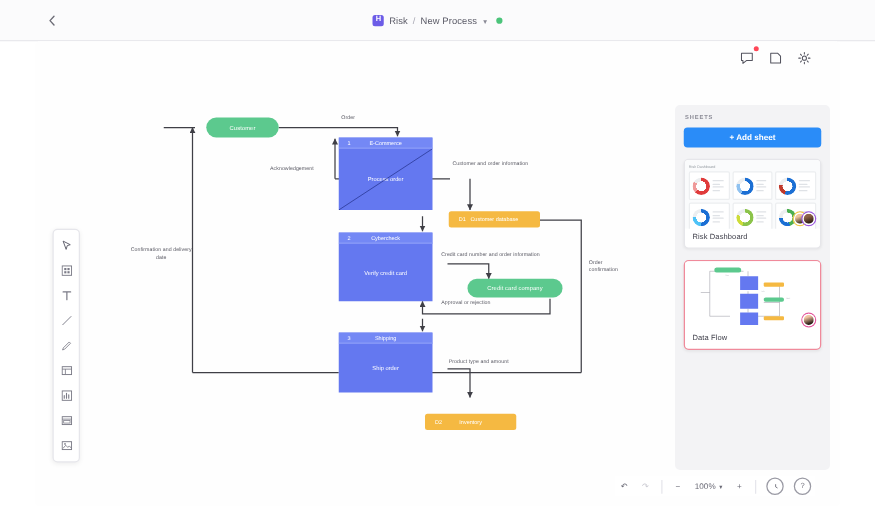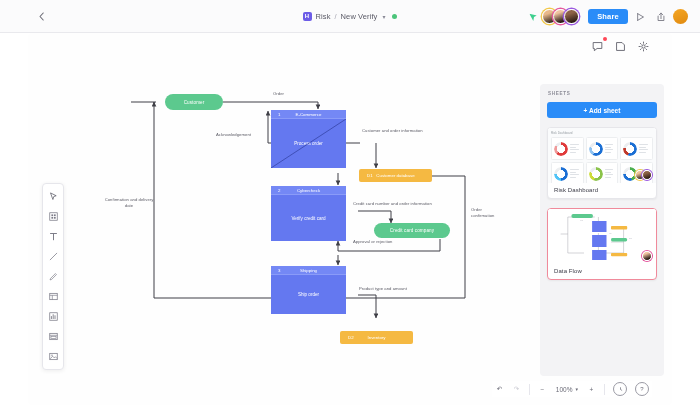--- a/index.html
+++ b/index.html
@@ -228,50 +228,25 @@
     <div class="back-btn">
       <svg width="5" height="9" viewBox="0 0 5 9" fill="none">
         <path d="M4.2 1 1 4.5 4.2 8" stroke="#6b6b75" stroke-width="1.1" stroke-linecap="round" stroke-linejoin="round"></path>
       </svg>
     </div>
 
     <div class="breadcrumb">
       <div class="bc-logo">H</div>
       <span class="bc-text">Risk</span>
       <span class="bc-sep">/</span>
-      <span class="bc-text">New Verify</span>
+      <span class="bc-text">New Process</span>
       <span class="bc-caret">▾</span>
       <span class="bc-dot"></span>
     </div>
 
-    <div class="topbar-right">
-      <span class="cursor-ico">
-        <svg width="7" height="8" viewBox="0 0 7 8">
-            <path d="M0 0l7 3.2-3 .8L2.6 8z" fill="#3ecf8e"></path>
-          </svg>
-      </span>
-      <div class="avatars">
-        <div class="avatar a1"></div>
-        <div class="avatar a2"></div>
-        <div class="avatar a3"></div>
-      </div>
-      <div class="share-btn">Share</div>
-      <div class="tb-ico">
-        <svg width="10" height="10" viewBox="0 0 12 12" fill="none">
-          <path d="M2 2v8M2 2l7 4-7 4" stroke="#6d6d79" stroke-width="1" stroke-linejoin="round" stroke-linecap="round"></path>
-        </svg>
-      </div>
-      <div class="tb-ico">
-        <svg width="10" height="10" viewBox="0 0 12 12" fill="none">
-          <path d="M2.5 5v5.2h7V5" stroke="#6d6d79" stroke-width="1" stroke-linecap="round"></path>
-          <path d="M6 8V1.4M3.9 3.4 6 1.3l2.1 2.1" stroke="#6d6d79" stroke-width="1" stroke-linecap="round" stroke-linejoin="round"></path>
-        </svg>
-      </div>
-      <div class="me-avatar"></div>
-    </div>
   </div>
 
   <div class="canvas-wrap">
     <div class="canvas">
 
       <div class="canvas-tools">
         <div class="ct">
           <svg width="11" height="11" viewBox="0 0 14 14" fill="none">
             <path d="M1.5 2h11v7.5H6.5L3 12.3V9.5H1.5z" stroke="#54545f" stroke-width="1.05" stroke-linejoin="round"></path>
           </svg>

